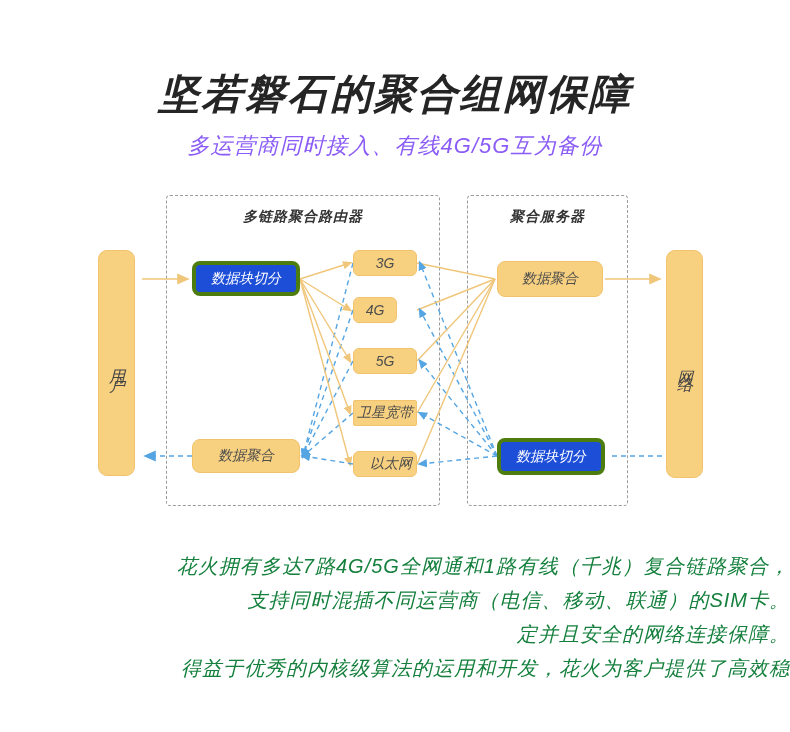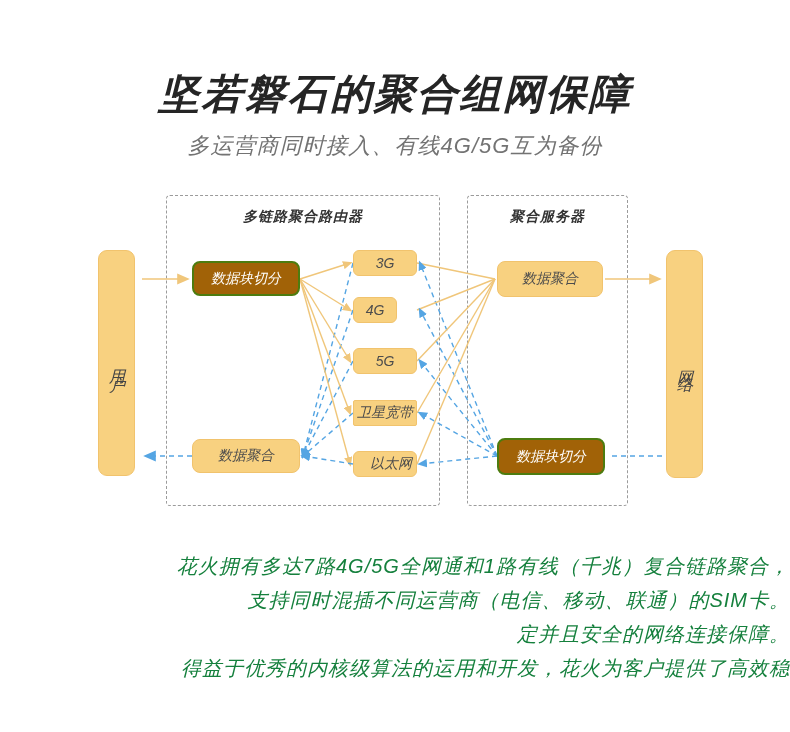--- a/index.html
+++ b/index.html
@@ -21,21 +21,21 @@
     font-size: 41px;
     font-weight: bold;
     color: #252525;
     letter-spacing: 2px;
   }
   .sub-title {
     position: absolute;
     top: 119px; left: 0; width: 790px;
     text-align: center;
     font-size: 22px;
-    color: #737373;
+    color: #8b5cf6;
     letter-spacing: 1px;
   }
   .diagram {
     position: absolute;
     top: 183px; left: 0;
     width: 790px; height: 315px;
   }
   .diagram svg.wires { position: absolute; top: 0; left: 0; }
   .node {
     position: absolute;
@@ -45,22 +45,22 @@
     font-size: 14px;
     color: #4c4c4c;
     border-radius: 8px;
     text-align: center;
   }
   .node.yellow {
     background: #f8d180;
     border: 1px solid #f1c36d;
   }
   .node.blue {
-    background: #a16207;
-    border: 2px solid #4d7c0f;
+    background: #1d4ed8;
+    border: 4px solid #4d7c0f;
     color: #ffffff;
   }
   .node.tall {
     writing-mode: vertical-rl;
     font-size: 16px;
     letter-spacing: 6px;
     color: #454545;
     border-radius: 9px;
   }
   .dashed-group {

